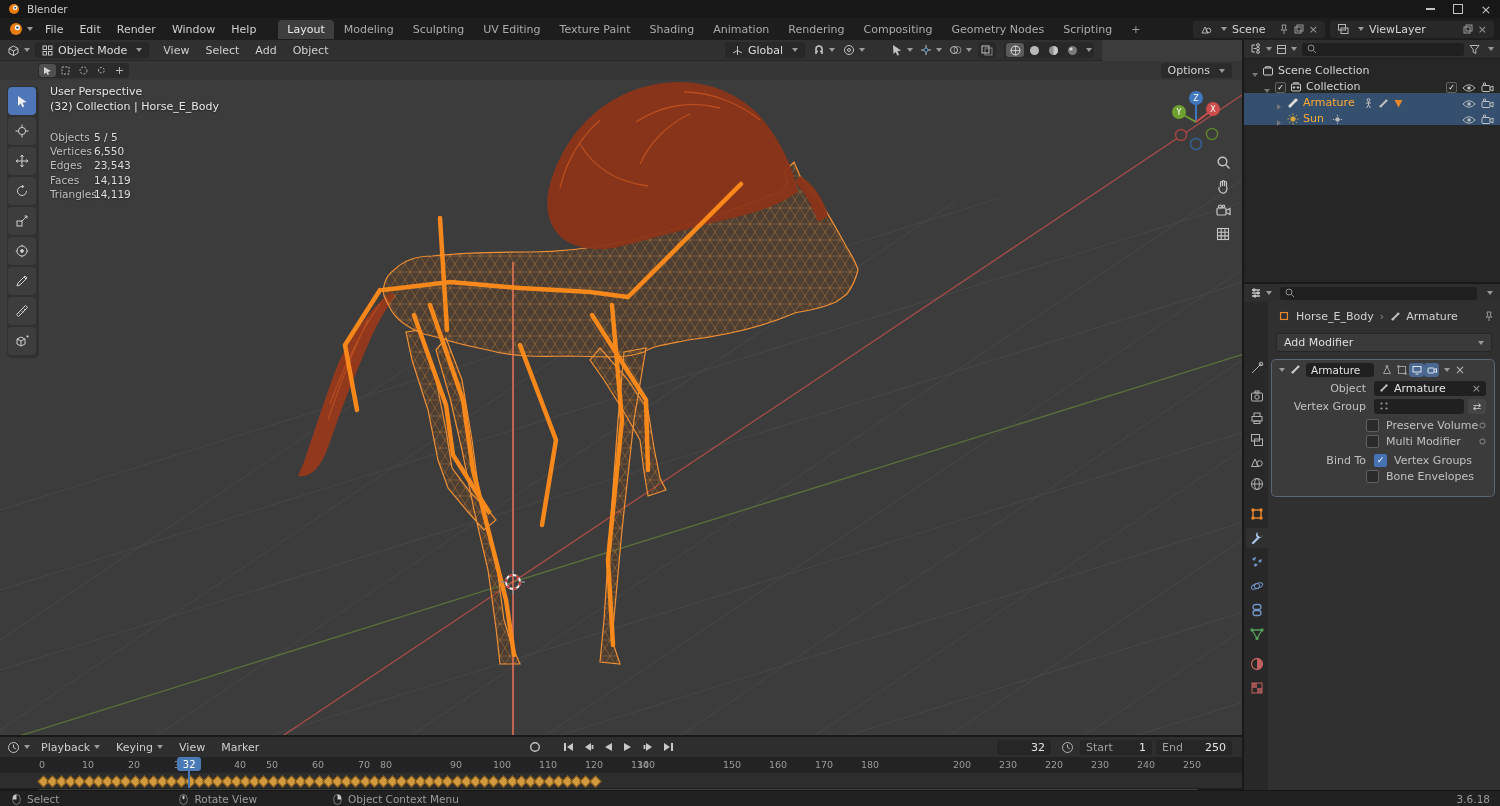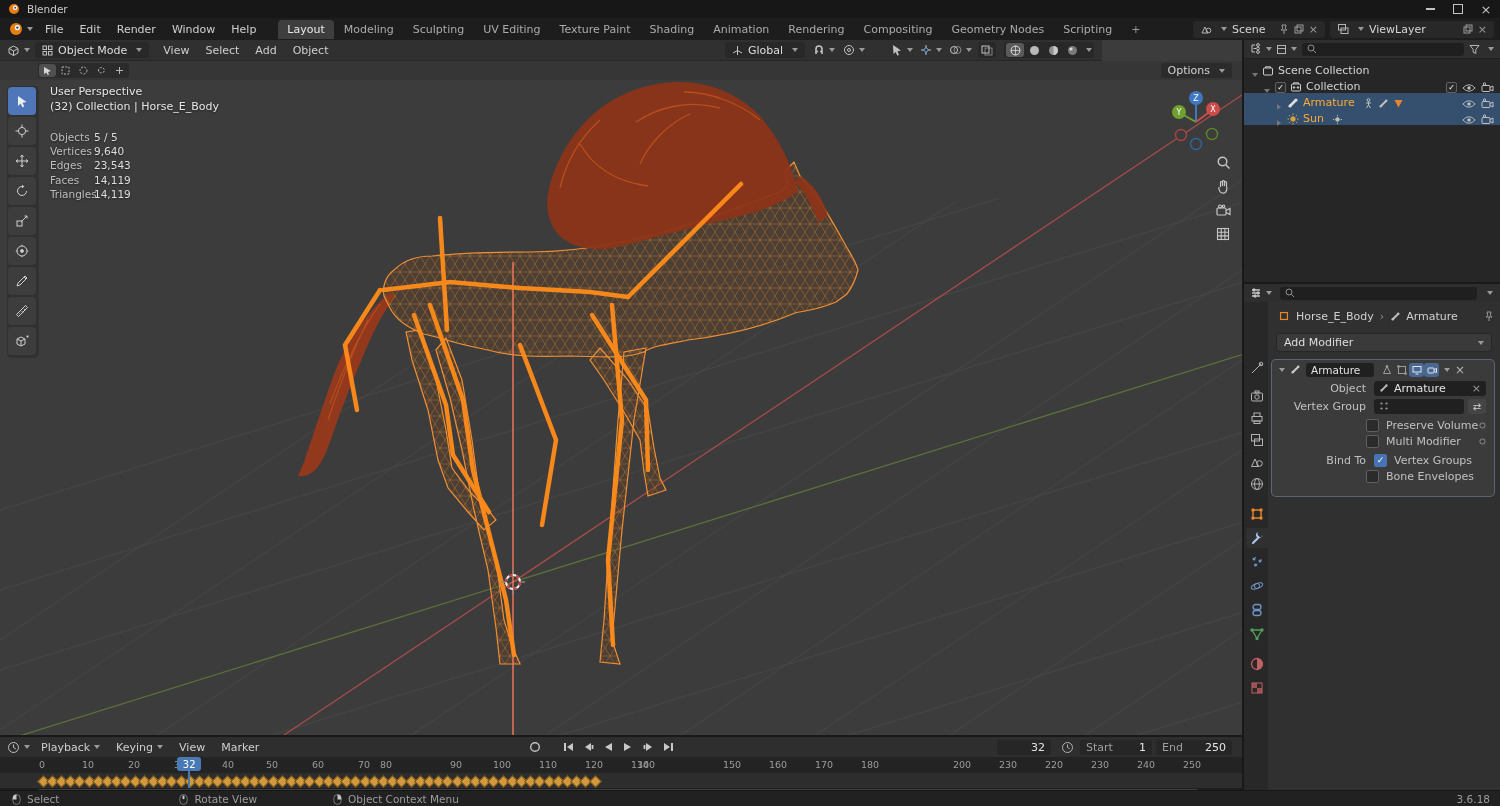--- a/index.html
+++ b/index.html
@@ -394,21 +394,21 @@
     <div class="abs" style="left:50px;top:45px;">
       <div style="color:#e6e6e6;text-shadow:0 1px 2px rgba(0,0,0,.5);">User Perspective</div>
       <div style="color:#e6e6e6;margin-top:2px;text-shadow:0 1px 2px rgba(0,0,0,.5);">(32) Collection | Horse_E_Body</div>
       <div style="margin-top:17px;text-shadow:0 1px 2px rgba(0,0,0,.4);">
         <div class="statrow">
             <span class="statlabel">Objects</span>
             <span class="statval">5 / 5</span>
           </div>
         <div class="statrow">
             <span class="statlabel">Vertices</span>
-            <span class="statval">9,640</span>
+            <span class="statval">6,550</span>
           </div>
         <div class="statrow">
             <span class="statlabel">Edges</span>
             <span class="statval">23,543</span>
           </div>
         <div class="statrow">
             <span class="statlabel">Faces</span>
             <span class="statval">14,119</span>
           </div>
         <div class="statrow">
@@ -538,21 +538,21 @@
       <div class="field" style="width:64px;height:15px;padding:0 6px;margin-right:10px;background:#262626;justify-content:space-between;">
         <span style="color:#9f9f9f;">End</span>
           <span>250</span>
       </div>
     </div>
     <div class="abs" id="tl-ruler" style="left:0;top:20px;width:1242px;height:16px;background:#232323;">
         <span class="tick" style="left: 42px;">0</span>
         <span class="tick" style="left: 88px;">10</span>
         <span class="tick" style="left: 134px;">20</span>
         <span class="tick" style="left: 180px;">30</span>
-        <span class="tick" style="left: 228px;">40</span>
+        <span class="tick" style="left: 240px;">40</span>
         <span class="tick" style="left: 272px;">50</span>
         <span class="tick" style="left: 318px;">60</span>
         <span class="tick" style="left: 364px;">70</span>
         <span class="tick" style="left: 386px;">80</span>
         <span class="tick" style="left: 456px;">90</span>
         <span class="tick" style="left: 502px;">100</span>
         <span class="tick" style="left: 548px;">110</span>
         <span class="tick" style="left: 594px;">120</span>
         <span class="tick" style="left: 640px;">130</span>
         <span class="tick" style="left: 646px;">140</span>

